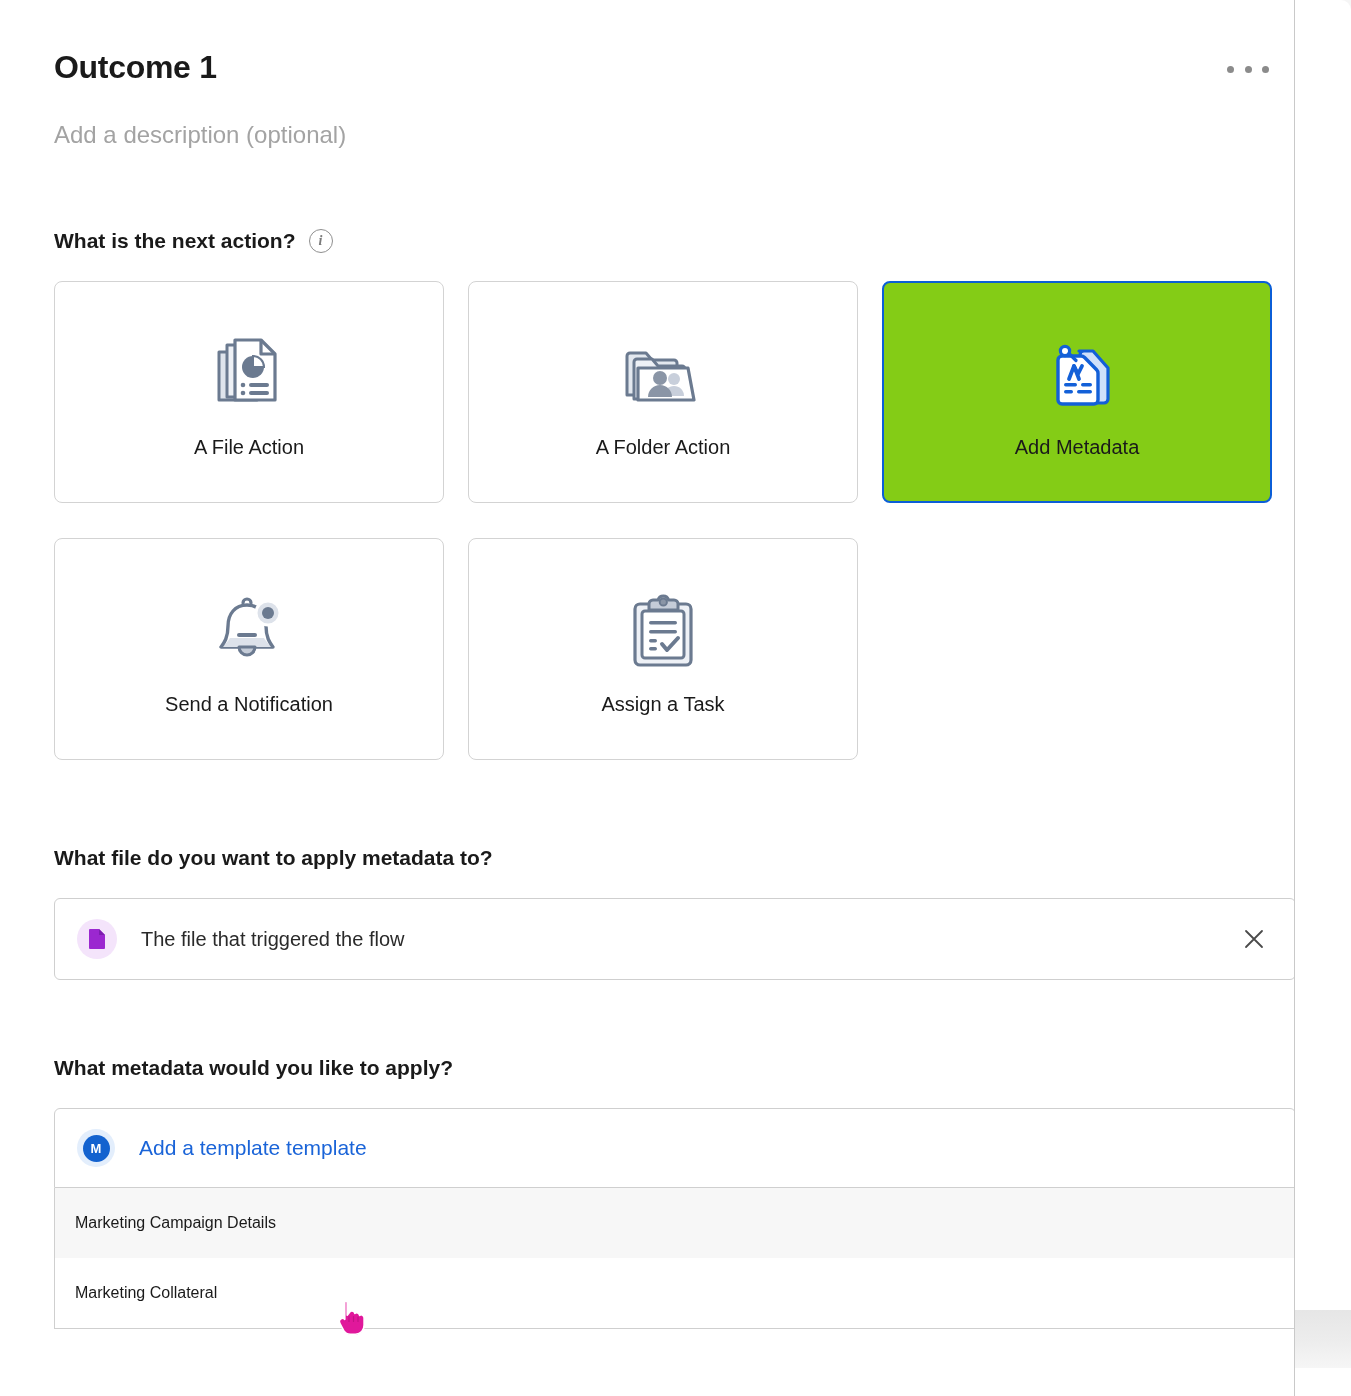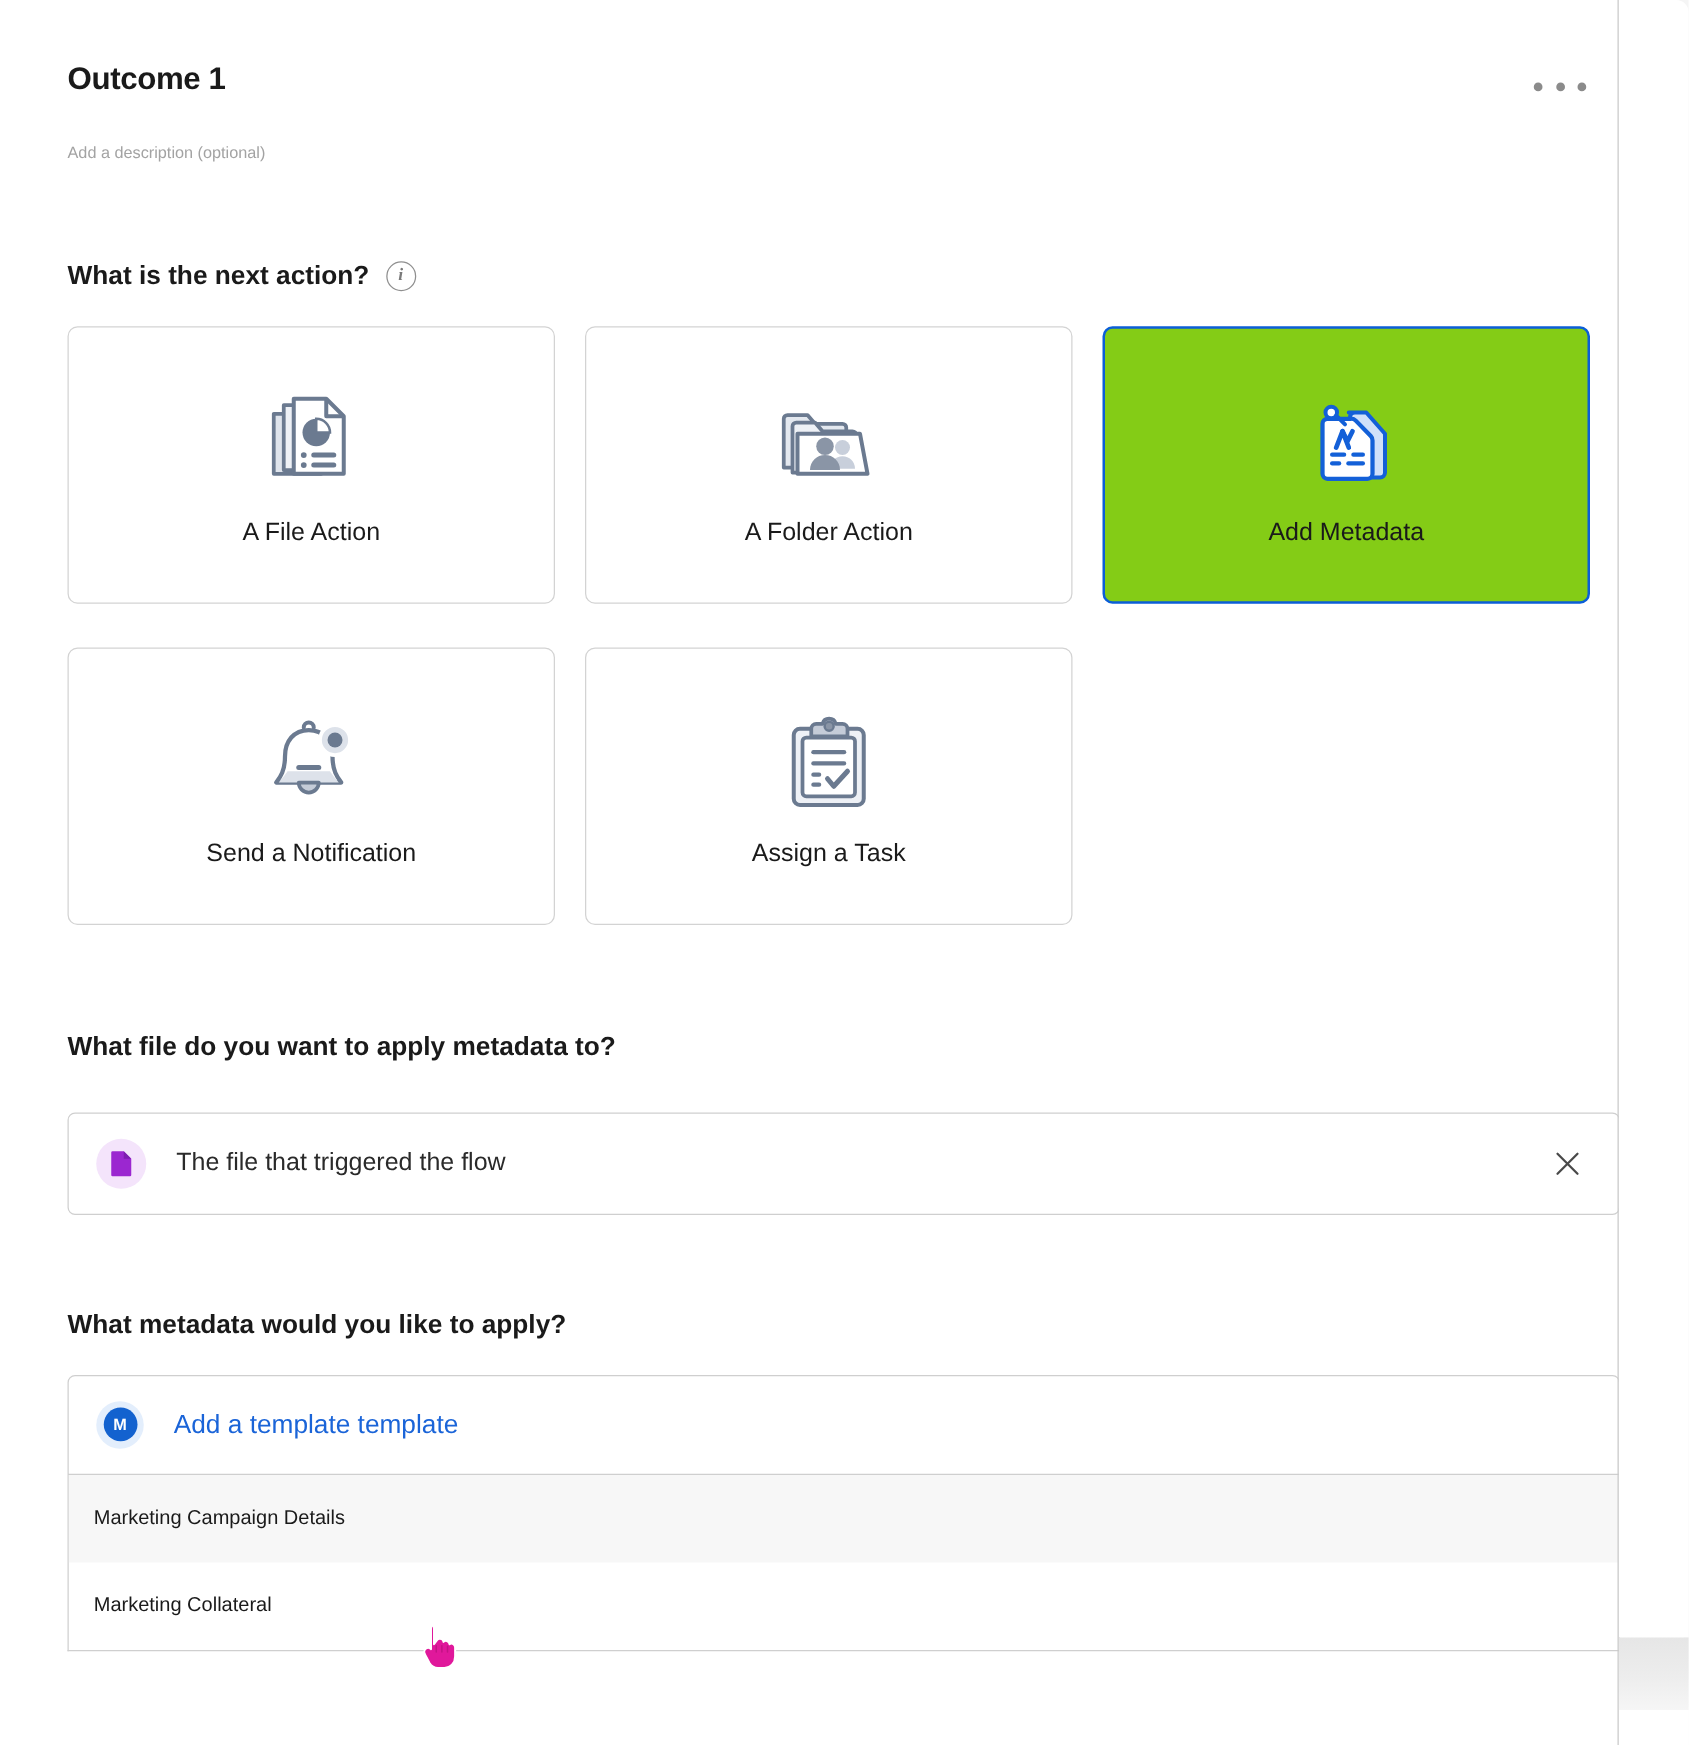--- a/index.html
+++ b/index.html
@@ -83,21 +83,21 @@
     left: 54px; top: 0;
     width: 1241px;
   }
 
   
   .hdr {
     position: relative;
     padding-top: 50px;
   }
   .page-title {
-    font-size: 25px;
+    font-size: 32px;
     font-weight: 700;
     color: #1a1a1a;
     letter-spacing: -0.3px;
     line-height: 1.1;
   }
   .kebab {
     position: absolute;
     right: 26px;
     top: 56px;
     width: 42px; height: 26px;
@@ -107,21 +107,21 @@
     cursor: pointer;
   }
   .kebab i {
     display: block;
     width: 7px; height: 7px;
     border-radius: 50%;
     background: #8b8b8b;
   }
   .desc {
     margin-top: 36px;
-    font-size: 13px;
+    font-size: 24px;
     color: #a3a3a3;
     cursor: text;
   }
 
   
   .sec-head {
     display: flex;
     align-items: center;
     gap: 13px;
     font-size: 21px;
@@ -179,21 +179,21 @@
     margin-top: 14px;
     font-size: 20px;
     color: #1a1a1a;
   }
 
   
   .sec-head.q2 { margin-top: 86px; }
   .sec-head.q3 { margin-top: 76px; }
 
   .field {
-    margin-top: 40px;
+    margin-top: 28px;
     width: 1242px;
     height: 82px;
     border: 1px solid #cfcfcf;
     border-radius: 6px;
     background: #fff;
     display: flex;
     align-items: center;
     padding: 0 22px 0 22px;
     position: relative;
   }

